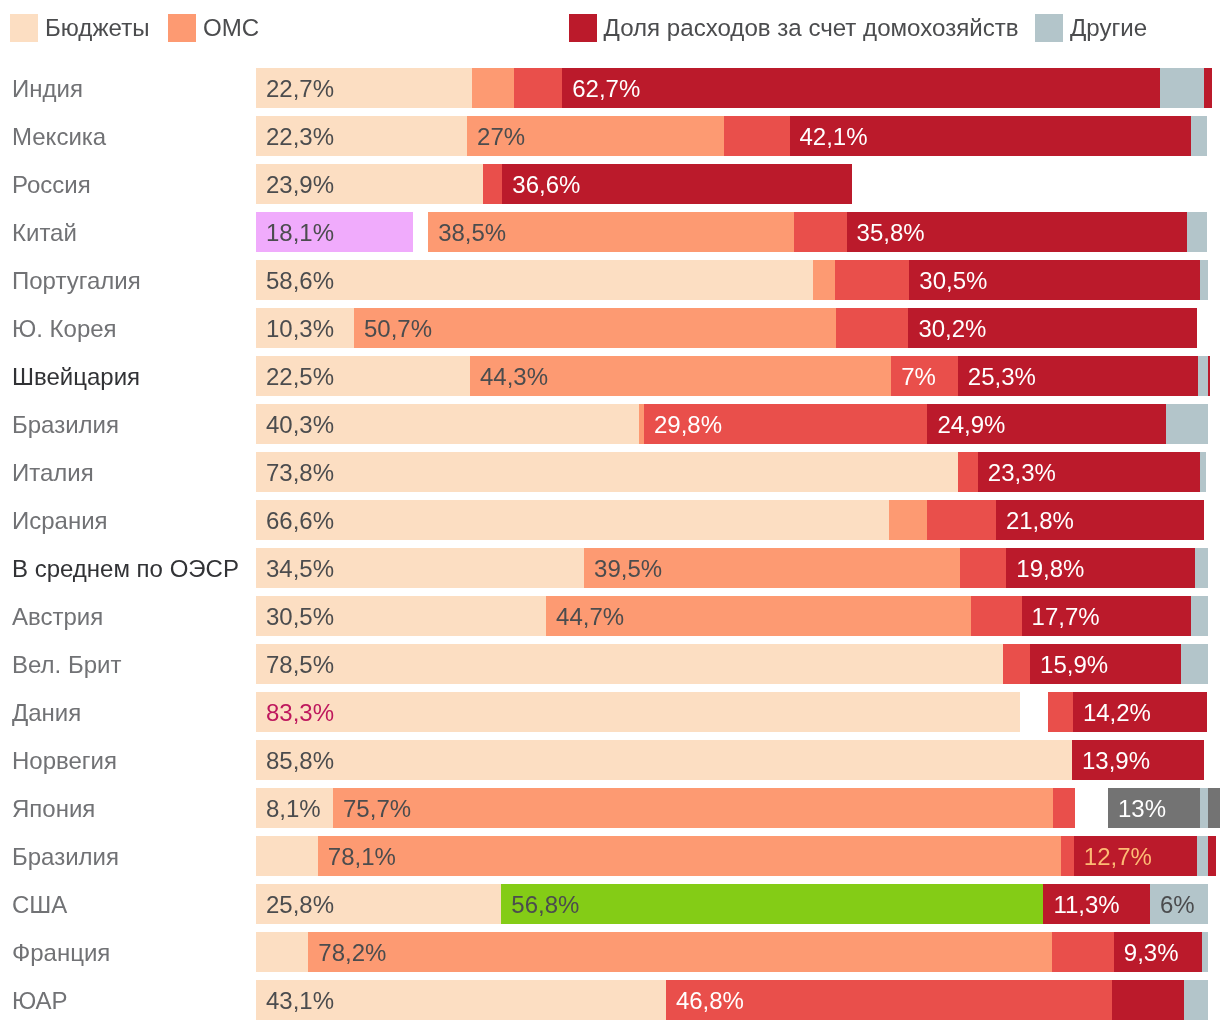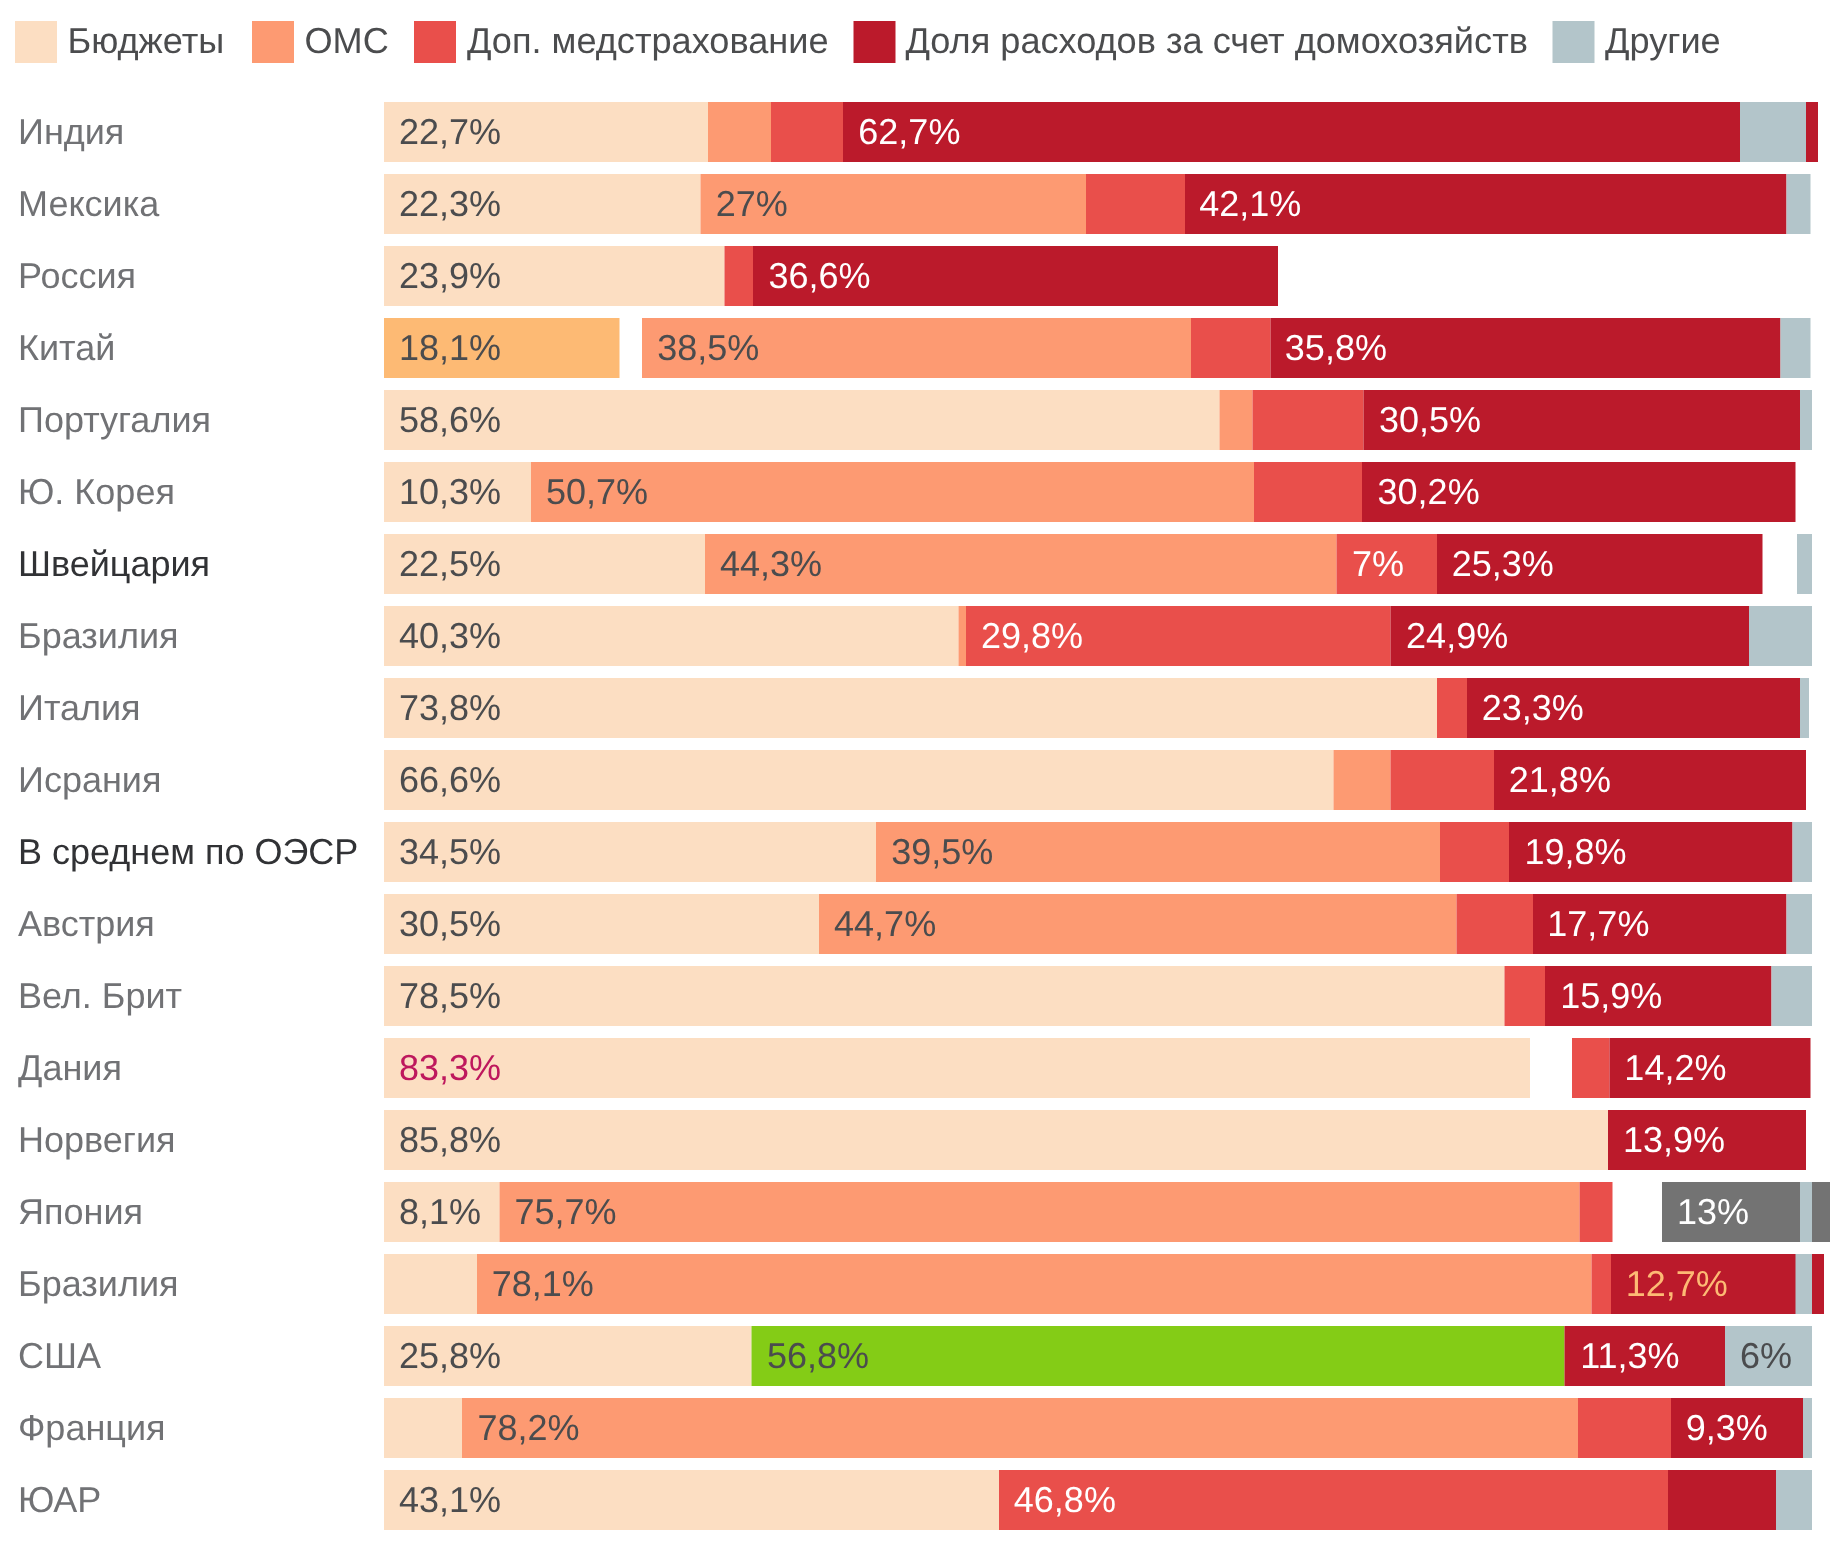--- a/index.html
+++ b/index.html
@@ -100,24 +100,20 @@
 
   <div class="legend">
     <div class="legend-item" style="left:10px">
       <span class="legend-swatch" style="background:#fcdec2"></span>
       <span class="legend-label">Бюджеты</span>
     </div>
     <div class="legend-item" style="left:168px">
       <span class="legend-swatch" style="background:#fd9a72"></span>
       <span class="legend-label">ОМС</span>
     </div>
-    <div class="legend-item" style="left:276.3px">
-      <span class="legend-swatch" style="background:#e94f4b"></span>
-      <span class="legend-label">Доп. медстрахование</span>
-    </div>
     <div class="legend-item" style="left:568.6px">
       <span class="legend-swatch" style="background:#bb1a2b"></span>
       <span class="legend-label">Доля расходов за счет домохозяйств</span>
     </div>
     <div class="legend-item" style="left:1035px">
       <span class="legend-swatch" style="background:#b3c5ca"></span>
       <span class="legend-label">Другие</span>
     </div>
   </div>
 
@@ -146,21 +142,21 @@
       <div class="row-label">Россия</div>
       <div class="bar">
         <div class="seg" style="left:0.0px;width:227.289px;background:#fcdec2;color:#4b4c4e">23,9%</div>
         <div class="seg" style="left:227.289px;width:19.02px;background:#e94f4b;color:#ffffff;padding-left:0"></div>
         <div class="seg" style="left:246.309px;width:349.968px;background:#bb1a2b;color:#ffffff">36,6%</div>
       </div>
     </div>
     <div class="row" style="top:211.94px">
       <div class="row-label">Китай</div>
       <div class="bar">
-        <div class="seg" style="left:0.0px;width:157px;background:#fdba74;color:#4b4c4e">18,1%</div>
+        <div class="seg" style="left:0.0px;width:157px;background:#f0abfc;color:#4b4c4e">18,1%</div>
         <div class="seg" style="left:172.131px;width:366.135px;background:#fd9a72;color:#4b4c4e">38,5%</div>
         <div class="seg" style="left:538.266px;width:52.305px;background:#e94f4b;color:#ffffff;padding-left:0"></div>
         <div class="seg" style="left:590.571px;width:340.458px;background:#bb1a2b;color:#ffffff">35,8%</div>
         <div class="seg" style="left:931.029px;width:19.971px;background:#b3c5ca;color:#4b4c4e;padding-left:0"></div>
       </div>
     </div>
     <div class="row" style="top:259.92px">
       <div class="row-label">Португалия</div>
       <div class="bar">
         <div class="seg" style="left:0.0px;width:557.286px;background:#fcdec2;color:#4b4c4e">58,6%</div>
@@ -178,21 +174,21 @@
         <div class="seg" style="left:580.11px;width:72.276px;background:#e94f4b;color:#ffffff;padding-left:0"></div>
         <div class="seg" style="left:652.386px;width:289.104px;background:#bb1a2b;color:#ffffff">30,2%</div>
       </div>
     </div>
     <div class="row" style="top:355.88px">
       <div class="row-label emph">Швейцария</div>
       <div class="bar">
         <div class="seg" style="left:0.0px;width:213.975px;background:#fcdec2;color:#4b4c4e">22,5%</div>
         <div class="seg" style="left:213.975px;width:421.293px;background:#fd9a72;color:#4b4c4e">44,3%</div>
         <div class="seg" style="left:635.268px;width:66.57px;background:#e94f4b;color:#ffffff">7%</div>
-        <div class="seg" style="left:701.838px;width:217px;background:#bb1a2b;color:#ffffff">25,3%</div>
+        <div class="seg" style="left:701.838px;width:252px;background:#bb1a2b;color:#ffffff">25,3%</div>
         <div class="seg" style="left:942.441px;width:9.9855px;background:#b3c5ca;color:#4b4c4e;padding-left:0"></div>
       </div>
     </div>
     <div class="row" style="top:403.86px">
       <div class="row-label">Бразилия</div>
       <div class="bar">
         <div class="seg" style="left:0.0px;width:383.253px;background:#fcdec2;color:#4b4c4e">40,3%</div>
         <div class="seg" style="left:383.253px;width:4.755px;background:#fd9a72;color:#4b4c4e;padding-left:0"></div>
         <div class="seg" style="left:388.008px;width:283.398px;background:#e94f4b;color:#ffffff">29,8%</div>
         <div class="seg" style="left:671.406px;width:238.701px;background:#bb1a2b;color:#ffffff">24,9%</div>

